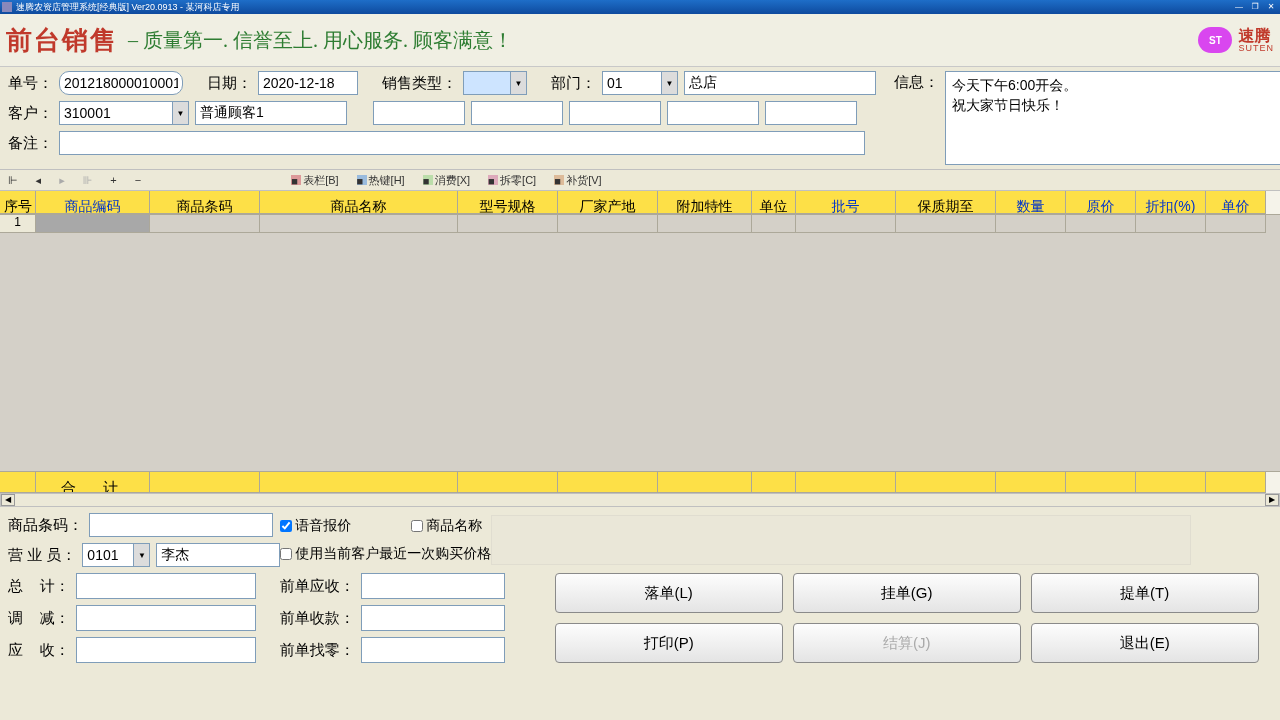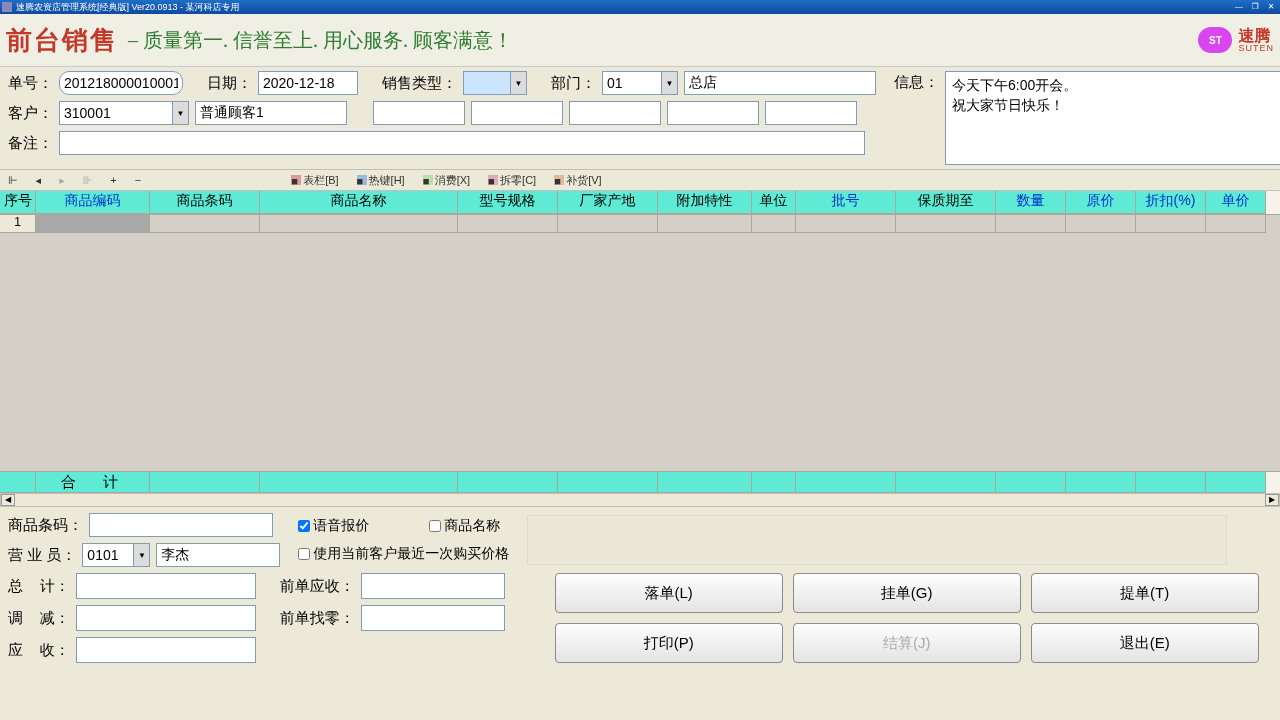--- a/index.html
+++ b/index.html
@@ -27,31 +27,31 @@
 .info-box { width: 338px; height: 94px; border: 1px solid #7f9db9; background: #fff; padding: 4px 6px; font-size: 14px; line-height: 1.4; }
 .info-lbl { font-size: 15px; align-self: flex-start; margin-top: 2px; }
 .info-wrap { display: flex; gap: 6px; }
 .toolbar { height: 22px; background: #ece9d8; border-top: 1px solid silver; border-bottom: 1px solid silver; display: flex; align-items: center; padding: 0 8px; gap: 30px; font-size: 11px; }
 .tbsec { display: flex; gap: 18px; }
 .tbtn { cursor: pointer; color: #333; display: flex; align-items: center; gap: 2px; }
 .tbtn.dim { color: #aaa; }
 .ticon { width: 10px; height: 10px; display: inline-block; }
 .table-wrap { height: 302px; background: #d4d0c8; position: relative; overflow: hidden; }
 .thead { display: flex; height: 24px; background: #f5f3ea; border-bottom: 1px solid #aca899; }
-.th { border-right: 1px solid #aca899; border-bottom: 1px solid #aca899; padding: 1px 4px; text-align: center; font-size: 14px; background: #5eead4; white-space: nowrap; overflow: hidden; }
+.th { border-right: 1px solid #aca899; border-bottom: 1px solid #aca899; padding: 7px 4px; text-align: center; font-size: 14px; background: #fde047; white-space: nowrap; overflow: hidden; }
 .th.blue { color: #0033cc; }
 .trow { display: flex; height: 18px; background: #d4d0c8; }
 .td { border-right: 1px solid #aca899; border-bottom: 1px solid #aca899; font-size: 12px; padding: 0 4px; text-align: center; overflow: hidden; }
 .trow.first .td:first-child { background: #ece9d8; }
 .trow.first .td:nth-child(2) { background: #a8a8a8; }
 .tfoot { position: absolute; bottom: 0; left: 0; right: 0; display: flex; height: 22px; background: #f5f3ea; border-top: 1px solid #aca899; }
 .scrollbar-h { height: 14px; background: #ece9d8; border: 1px solid #c0c0c0; display: flex; }
 .sb-btn { width: 14px; background: #ece9d8; border: 1px solid #999; font-size: 8px; text-align: center; }
 .bottom { padding: 6px 8px; }
-.bottom-row { display: flex; align-items: center; gap: 18px; margin-bottom: 6px; }
+.bottom-row { display: flex; align-items: center; margin-bottom: 6px; }
 .bottom-left { display: flex; flex-direction: column; gap: 6px; }
 .bottom-grid { display: flex; gap: 24px; }
 .col { display: flex; flex-direction: column; gap: 6px; }
 .field { display: flex; align-items: center; gap: 6px; }
 .flbl2 { font-size: 15px; white-space: nowrap; }
 .finp { border: 1px solid #7f9db9; background: #fff; height: 26px; width: 180px; }
 .finp2 { border: 1px solid #7f9db9; background: #fff; height: 26px; width: 144px; }
 .cb { display: flex; align-items: center; gap: 3px; font-size: 14px; }
 .cb input { width: 12px; height: 12px; }
 .empty-box { width: 700px; height: 50px; border: 1px solid #e0ddd0; background: #eae7d8; }
@@ -269,20 +269,24 @@
             <span class="flbl2">应&nbsp;&nbsp;&nbsp;&nbsp;收：</span>
             <input class="finp" style="">
           </div>
       </div>
       <div class="col">
         <div class="field">
             <span class="flbl2">前单应收：</span>
             <input class="finp2" style="">
           </div>
         <div class="field">
+            <span class="flbl2">前单收款：</span>
+            <input class="finp2" style="">
+          </div>
+        <div class="field">
             <span class="flbl2">前单找零：</span>
             <input class="finp2" style="">
           </div>
       </div>
     </div>
     <div class="btns" style="margin-left:30px">
       <button class="bigbtn">落单(L)</button>
       <button class="bigbtn">挂单(G)</button>
       <button class="bigbtn">提单(T)</button>
       <button class="bigbtn">打印(P)</button>

